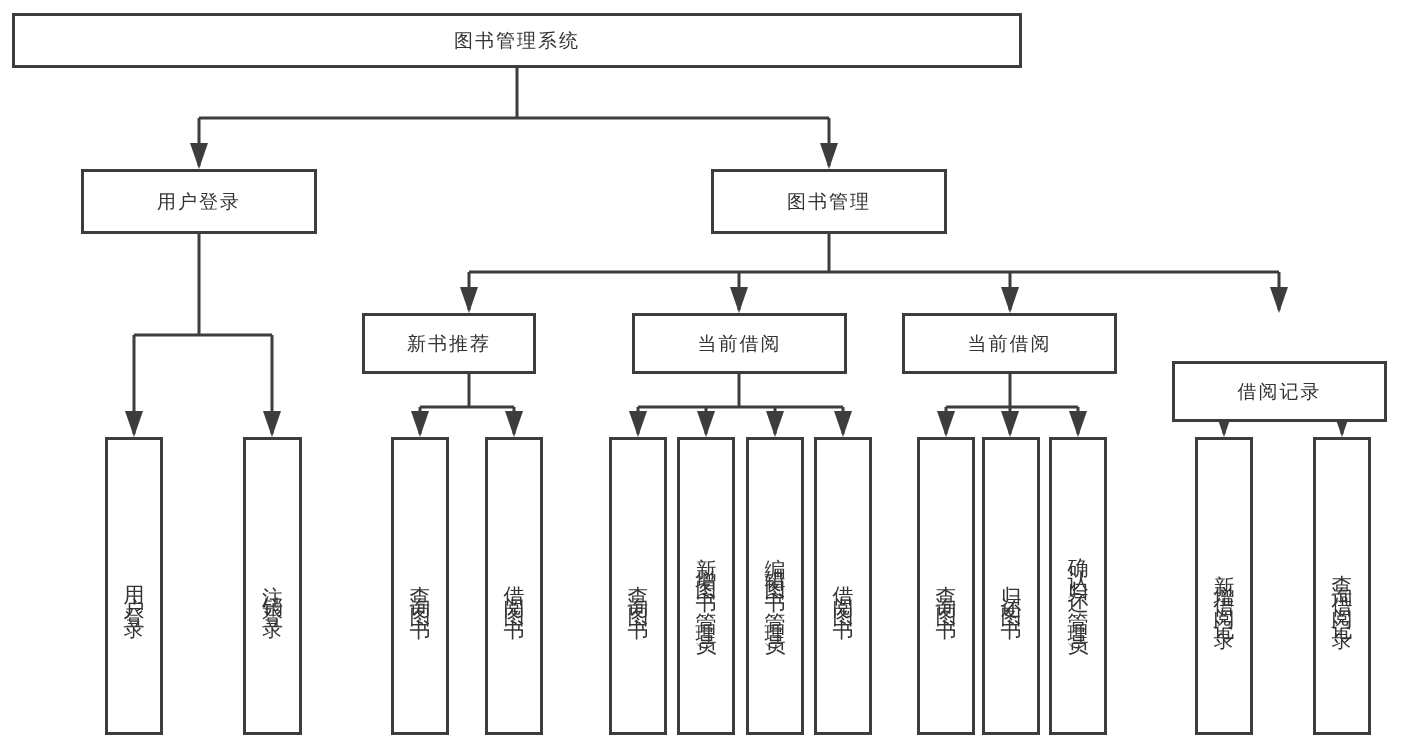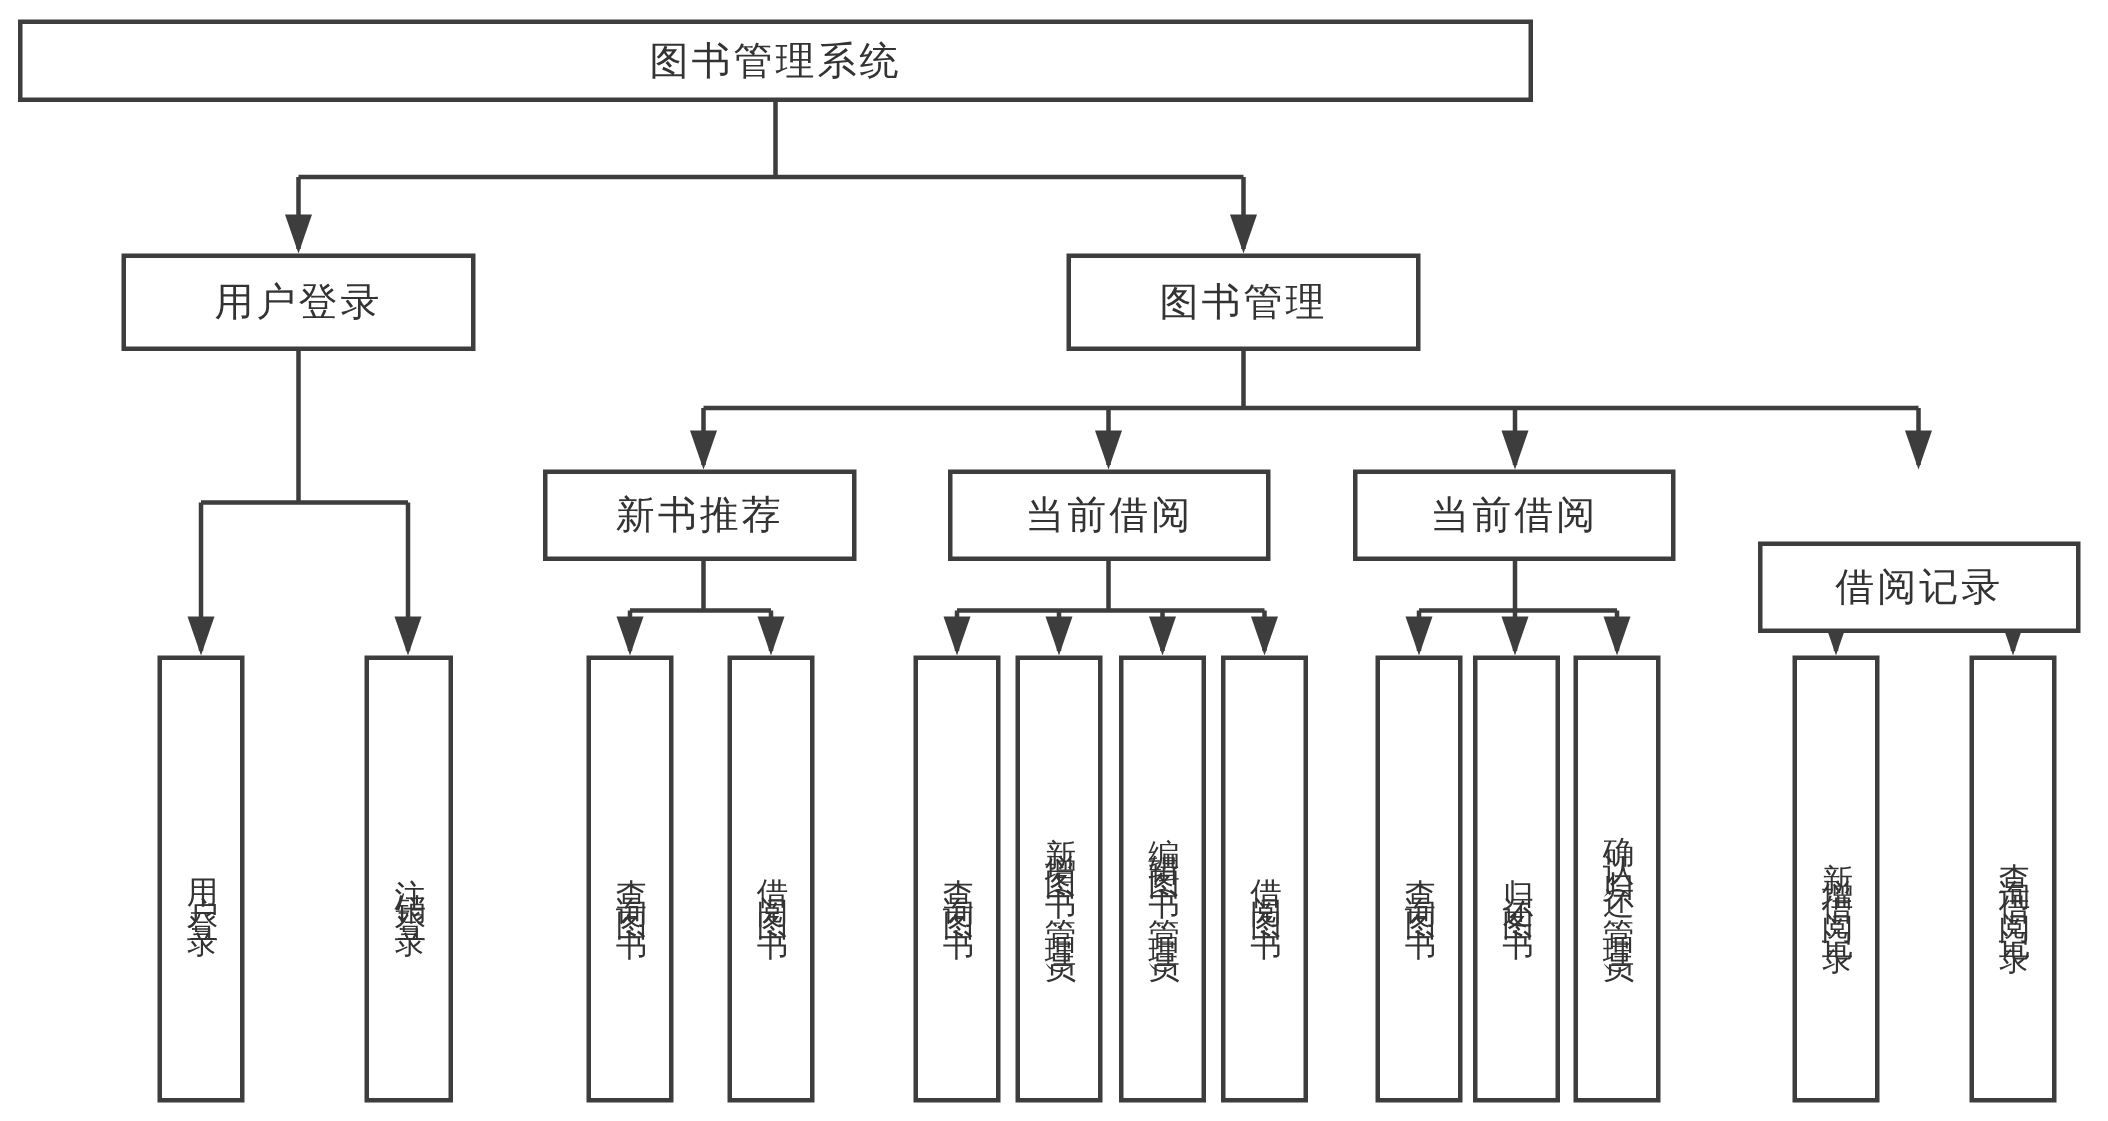--- a/index.html
+++ b/index.html
@@ -19,21 +19,21 @@
     height: 747px;
   }
   .box {
     position: absolute;
     background: #ffffff;
     border: 3px solid #3d3d3d;
     box-sizing: border-box;
     display: flex;
     align-items: center;
     justify-content: center;
-    font-size: 26px;
+    font-size: 19px;
     letter-spacing: 2px;
     color: #333333;
     white-space: nowrap;
   }
   .leaf {
     position: absolute;
     background: #ffffff;
     border: 3px solid #3d3d3d;
     box-sizing: border-box;
   }
@@ -97,21 +97,21 @@
     <span>图书管理系统</span>
   </div>
 
   <div class="box" style="left:81px; top:169px; width:236px; height:65px;">
     <span>用户登录</span>
   </div>
   <div class="box" style="left:711px; top:169px; width:236px; height:65px;">
     <span>图书管理</span>
   </div>
 
-  <div class="box" style="left:362px; top:313px; width:209px; height:61px;">
+  <div class="box" style="left:362px; top:313px; width:174px; height:61px;">
     <span>新书推荐</span>
   </div>
   <div class="box" style="left:632px; top:313px; width:215px; height:61px;">
     <span>当前借阅</span>
   </div>
   <div class="box" style="left:902px; top:313px; width:215px; height:61px;">
     <span>当前借阅</span>
   </div>
   <div class="box" style="left:1172px; top:313px; width:215px; height:61px;margin-top:48px;">
     <span>借阅记录</span>

